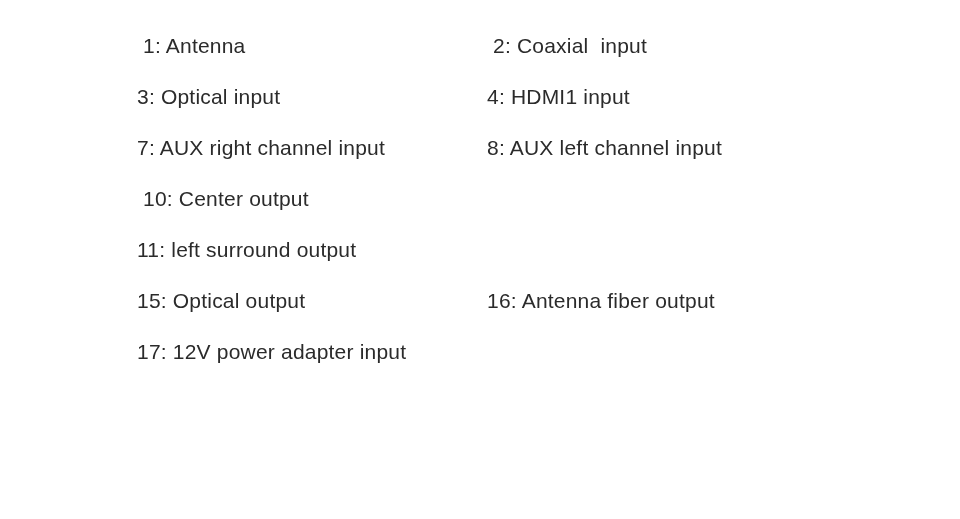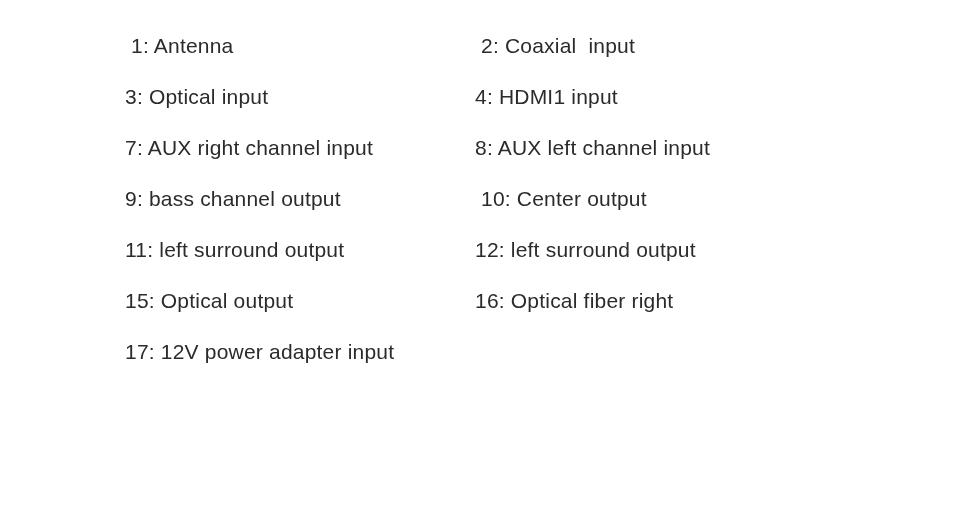--- a/index.html
+++ b/index.html
@@ -17,20 +17,21 @@
     position: absolute;
     top: 20px;
     left: 125px;
     width: 730px;
   }
   .legend-row {
     display: grid;
     grid-template-columns: 350px 1fr;
     height: 51px;
     align-items: center;
+    margin-left: 12px;
   }
   .port-label {
     font-size: 21px;
     color: #2b2b2b;
     white-space: pre;
     letter-spacing: 0.2px;
   }
 </style>
 </head>
 <body>
@@ -42,28 +43,26 @@
   </div>
   <div class="legend-row">
     <span class="port-label">3: Optical input</span>
     <span class="port-label">4: HDMI1 input</span>
   </div>
   <div class="legend-row">
     <span class="port-label">7: AUX right channel input</span>
     <span class="port-label">8: AUX left channel input</span>
   </div>
   <div class="legend-row">
-    <span class="port-label">9: bass channel output</span>
     <span class="port-label"> 10: Center output</span>
   </div>
   <div class="legend-row">
     <span class="port-label">11: left surround output</span>
-    <span class="port-label">12: left surround output</span>
   </div>
   <div class="legend-row">
     <span class="port-label">15: Optical output</span>
-    <span class="port-label">16: Optical fiber right</span>
+    <span class="port-label">16: Antenna fiber output</span>
   </div>
   <div class="legend-row">
     <span class="port-label">17: 12V power adapter input</span>
     <span class="port-label"></span>
   </div>
 </div>
 
 </body></html>

